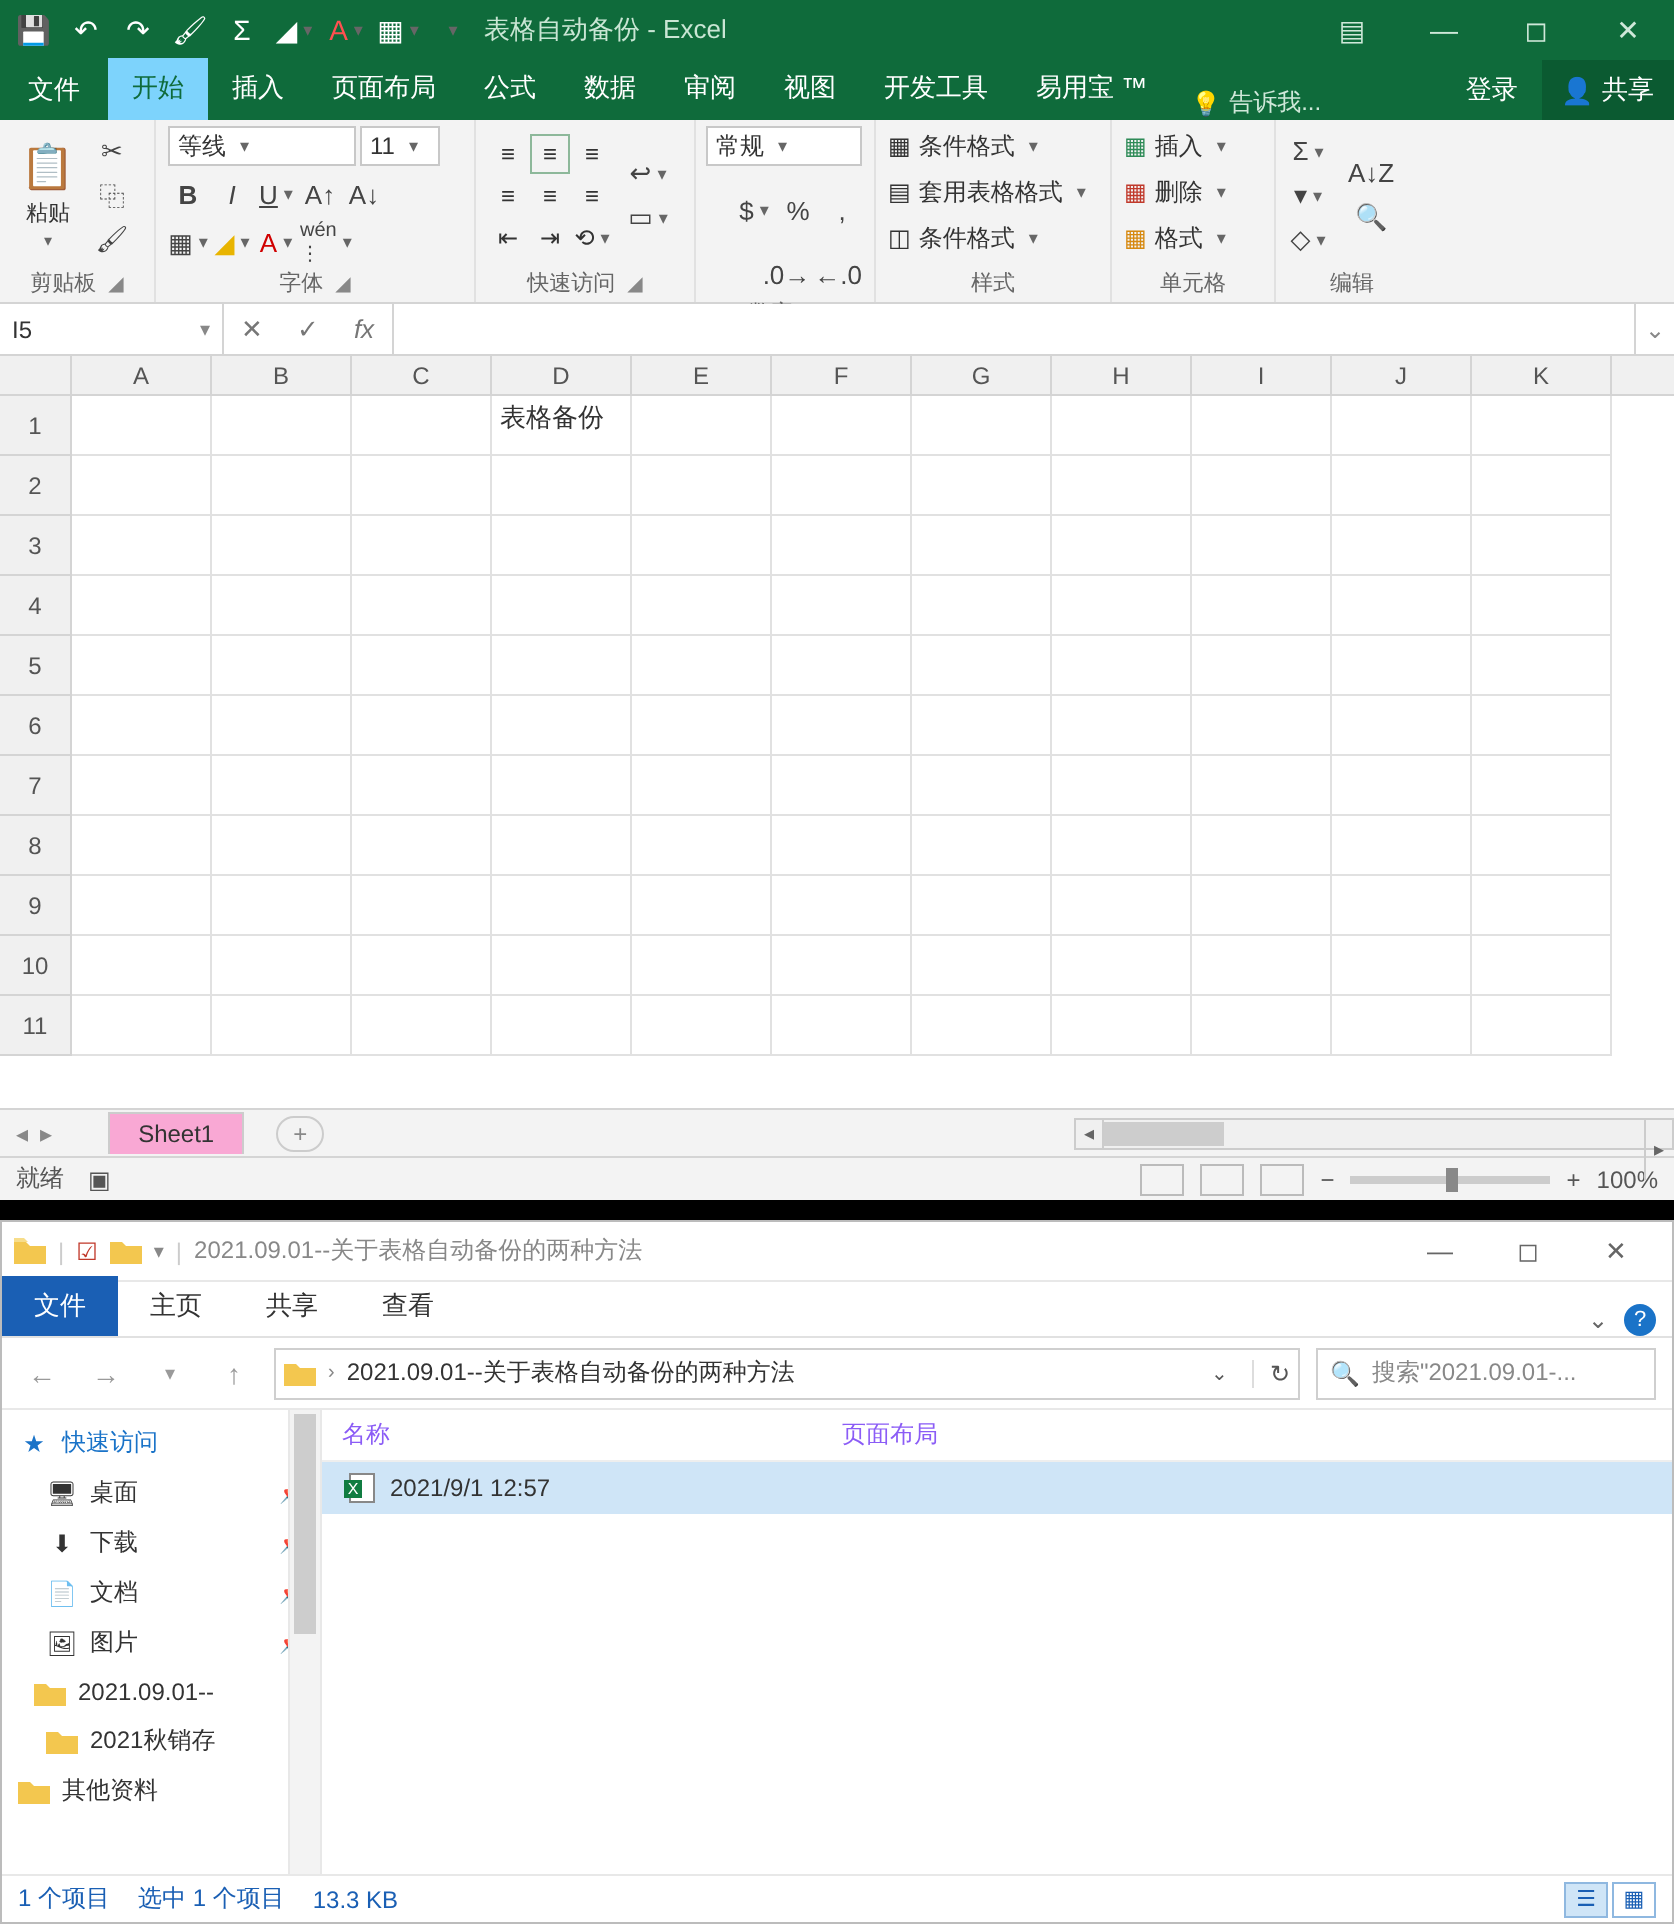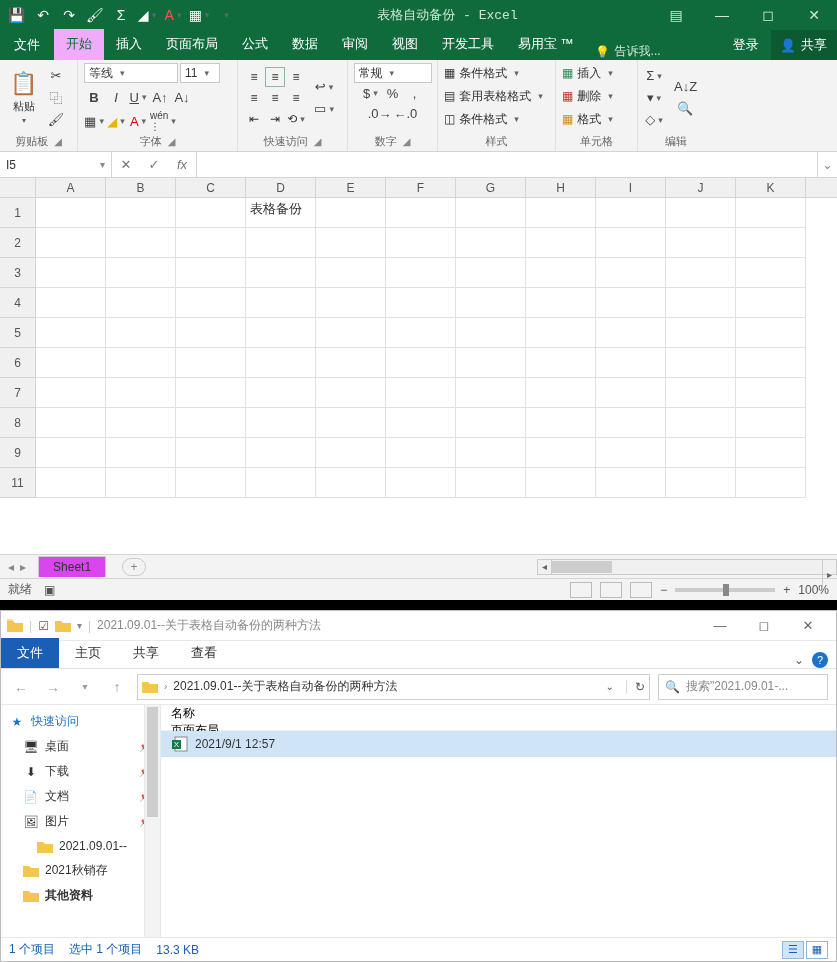--- a/index.html
+++ b/index.html
@@ -2,26 +2,26 @@
 <html><head>
 <meta charset="utf-8">
 <style>
   * { box-sizing: border-box; font-family: "Microsoft YaHei", "Segoe UI", sans-serif; }
   html,body { margin:0; padding:0; background:#000; width:837px; }
   
   .excel { width:837px; height:600px; background:#fff; display:flex; flex-direction:column; font-size:12px; color:#333; }
   .titlebar { background:#0f6b3b; height:30px; display:flex; align-items:center; color:#fff; }
   .qat { display:flex; align-items:center; gap:8px; padding:0 8px; }
   .qat .ico { width:18px; height:18px; display:flex; align-items:center; justify-content:center; font-size:14px; color:#fff; }
-  .titlebar .title { flex:1; text-align:center; font-size:13px; color:#c9e6d4;font-family:Liberation Mono, monospace; }
+  .titlebar .title { flex:1; font-size:13px; color:#c9e6d4; }
   .winbtns { display:flex; }
   .winbtns .b { width:46px; height:30px; display:flex; align-items:center; justify-content:center; color:#cfe8d9; font-size:14px; }
   .tabs { background:#0f6b3b; height:30px; display:flex; align-items:flex-end; color:#fff; font-size:13px; }
   .tab { padding:6px 12px 7px; cursor:default; }
-  .tab.active { background:#f0abfc; color:#0f6b3b; }
+  .tab.active { background:#7dd3fc; color:#0f6b3b; }
   .tab.file { padding:6px 14px; }
   .tellme { margin-left:10px; display:flex; align-items:center; gap:4px; color:#cfe8d9; font-size:12px; }
   .rightTabs { margin-left:auto; display:flex; align-items:center; gap:0; }
   .rightTabs .t { padding:6px 12px; font-size:13px; }
   .share { background:#0b5a31; padding:6px 10px; display:flex; align-items:center; gap:4px; }
   .ribbon { background:#f3f3f3; height:92px; display:flex; border-bottom:1px solid #d4d4d4; }
   .group { border-right:1px solid #e1e1e1; display:flex; flex-direction:column; justify-content:space-between; padding:3px 6px 2px; }
   .group .body { display:flex; align-items:center; gap:4px; flex:1; }
   .group .lbl { text-align:center; font-size:11px; color:#666; display:flex; justify-content:center; align-items:center; gap:6px; padding-top:2px; }
   .group .dlg { font-size:10px; color:#888; }
@@ -50,21 +50,21 @@
   .colhdrs { display:flex; height:20px; background:#f0f0f0; border-bottom:1px solid #d4d4d4; }
   .corner { width:36px; border-right:1px solid #d4d4d4; background:#f0f0f0; }
   .ch { width:70px; border-right:1px solid #d4d4d4; display:flex; align-items:center; justify-content:center; font-size:12px; color:#555; }
   .rows { flex:1; overflow:hidden; }
   .r { display:flex; height:30px; }
   .rh { width:36px; border-right:1px solid #d4d4d4; border-bottom:1px solid #d4d4d4; background:#f0f0f0; display:flex; align-items:center; justify-content:center; font-size:12px; color:#555; }
   .c { width:70px; border-right:1px solid #e1e1e1; border-bottom:1px solid #e1e1e1; padding:2px 4px; font-size:13px; }
   
   .sheetbar { height:24px; border-top:1px solid #d4d4d4; display:flex; align-items:center; background:#f3f3f3; font-size:12px; }
   .navbtns { display:flex; gap:6px; padding:0 8px; color:#888; }
-  .sheettab { border:1px solid #ccc; border-bottom:none; background:#d946ef; padding:3px 14px; margin-left:4px; }
+  .sheettab { border:1px solid #ccc; border-bottom:none; background:#f9a8d4; padding:3px 14px; margin-left:20px; }
   .addsheet { width:24px; height:18px; margin-left:16px; border:1px solid #ccc; border-radius:9px; display:flex;align-items:center;justify-content:center; color:#888; }
   .hscroll { margin-left:auto; width:300px; height:16px; background:#f0f0f0; border:1px solid #ccc; position:relative; }
   .hscroll .thumb { position:absolute; left:14px; top:1px; bottom:1px; width:60px; background:#cdcdcd; }
   .hscroll .arr { position:absolute; top:0; bottom:0; width:14px; display:flex;align-items:center;justify-content:center; color:#666; font-size:10px;}
   .hscroll .arr.l{left:0;border-right:1px solid #ccc;} .hscroll .arr.r{right:0;border-left:1px solid #ccc;}
   .status { height:22px; background:#f3f3f3; border-top:1px solid #d4d4d4; display:flex; align-items:center; font-size:12px; color:#555; padding:0 8px; gap:12px; }
   .status .right { margin-left:auto; display:flex; align-items:center; gap:8px; }
   .viewbtn { width:22px; height:16px; border:1px solid #bbb; display:flex; }
   .zoomslider { width:100px; height:4px; background:#ccc; position:relative; }
   .zoomslider .th { position:absolute; left:48px; top:-4px; width:6px; height:12px; background:#888; }
@@ -88,21 +88,21 @@
   .searchbox { width:170px; height:26px; border:1px solid #cfcfcf; display:flex; align-items:center; padding:0 6px; color:#888; gap:6px; }
   .ex-body { flex:1; display:flex; overflow:hidden; }
   .navpane { width:160px; border-right:1px solid #e8e8e8; overflow:hidden; padding:4px 0; background:#fff; position:relative; }
   .navscroll { position:absolute; right:0; top:0; bottom:0; width:16px; background:#f3f3f3; border-left:1px solid #e8e8e8; }
   .navscroll .th { position:absolute; left:2px; right:2px; top:2px; height:110px; background:#cdcdcd; }
   .qa { display:flex; align-items:center; gap:6px; padding:4px 8px; font-size:12px; }
   .qa.star { color:#1a73c8; font-weight:500; }
   .qa .pin { margin-left:auto; color:#9a9a9a; font-size:10px; }
   .qa .fico { width:16px; height:16px; display:flex; align-items:center; justify-content:center; }
   .filepane { flex:1; display:flex; flex-direction:column; }
-  .cols { height:26px; display:flex; border-bottom:1px solid #eee; font-size:12px; color:#000000; padding-left:10px;flex-direction:column; }
+  .cols { height:26px; display:flex; align-items:center; border-bottom:1px solid #eee; font-size:12px; color:#8b5cf6; padding-left:10px; }
   .cols .cname { width:250px; } .cols .cdate { width:160px; }
   .filerow { height:26px; display:flex; align-items:center; padding-left:10px; font-size:12px; }
   .filerow.sel { background:#cfe5f7; }
   .filerow .fico { width:18px; height:18px; margin-right:6px; display:flex; align-items:center; justify-content:center; }
   .filerow .fname { width:244px; }
   .ex-status { height:24px; border-top:1px solid #e8e8e8; display:flex; align-items:center; padding:0 8px; font-size:12px; color:#1a5fb4; gap:14px; }
   .ex-status .vbtns { margin-left:auto; display:flex; gap:2px; }
   .ex-status .vb { width:22px; height:18px; border:1px solid #8fb8e0; display:flex; align-items:center; justify-content:center; font-size:11px; }
   .ex-status .vb.act { background:#cfe5f7; }
 
@@ -240,21 +240,21 @@
           <div class="btn dd">▭</div>
         </div>
       </div>
       <div class="lbl">
           <span>快速访问</span>
           <span class="dlg">◢</span>
         </div>
     </div>
 
     <div class="group" style="width:90px">
-      <div class="body col" style="gap:0;align-items:center">
+      <div class="body col" style="gap:12px;align-items:flex-end">
         <div class="combo dd" style="width:78px">
             <span>常规</span>
           </div>
         <div class="row">
           <div class="btn dd">$</div>
           <div class="btn">%</div>
           <div class="btn">,</div>
         </div>
         <div class="row">
           <div class="btn">.0→</div>
@@ -466,20 +466,34 @@
           <div class="c"></div>
           <div class="c"></div>
           <div class="c"></div>
           <div class="c"></div>
           <div class="c"></div>
           <div class="c"></div>
           <div class="c"></div>
         </div>
         <div class="r">
           <div class="rh">9</div>
+          <div class="c"></div>
+          <div class="c"></div>
+          <div class="c"></div>
+          <div class="c"></div>
+          <div class="c"></div>
+          <div class="c"></div>
+          <div class="c"></div>
+          <div class="c"></div>
+          <div class="c"></div>
+          <div class="c"></div>
+          <div class="c"></div>
+        </div>
+        <div class="r">
+          <div class="rh">10</div>
           <div class="c"></div>
           <div class="c"></div>
           <div class="c"></div>
           <div class="c"></div>
           <div class="c"></div>
           <div class="c"></div>
           <div class="c"></div>
           <div class="c"></div>
           <div class="c"></div>
           <div class="c"></div>
@@ -608,37 +622,37 @@
           <div class="qa" style="padding-left: 22px;">
             <span class="fico">📄</span>
             <span>文档</span>
             <span class="pin">📌</span>
           </div>
           <div class="qa" style="padding-left: 22px;">
             <span class="fico">🖼</span>
             <span>图片</span>
             <span class="pin">📌</span>
           </div>
-          <div class="qa" style="padding-left: 36px;">
+          <div class="qa" style="padding-left: 16px;">
             <span class="fico">
               <svg class="folder-ico" viewBox="0 0 16 13">
                 <path fill="#f3c74f" d="M0 2h6l2 2h8v9H0z"></path>
               </svg>
             </span>
             <span>2021.09.01--</span>
           </div>
           <div class="qa" style="padding-left: 22px;">
             <span class="fico">
               <svg class="folder-ico" viewBox="0 0 16 13">
                 <path fill="#f3c74f" d="M0 2h6l2 2h8v9H0z"></path>
               </svg>
             </span>
             <span>2021秋销存</span>
           </div>
-          <div class="qa" style="padding-left: 22px; font-weight: bold;">
+          <div class="qa" style="padding-left: 8px;">
             <span class="fico">
               <svg class="folder-ico" viewBox="0 0 16 13">
                 <path fill="#f3c74f" d="M0 2h6l2 2h8v9H0z"></path>
               </svg>
             </span>
             <span>其他资料</span>
           </div>
         </div>
       <div class="navscroll">
           <div class="th"></div>

